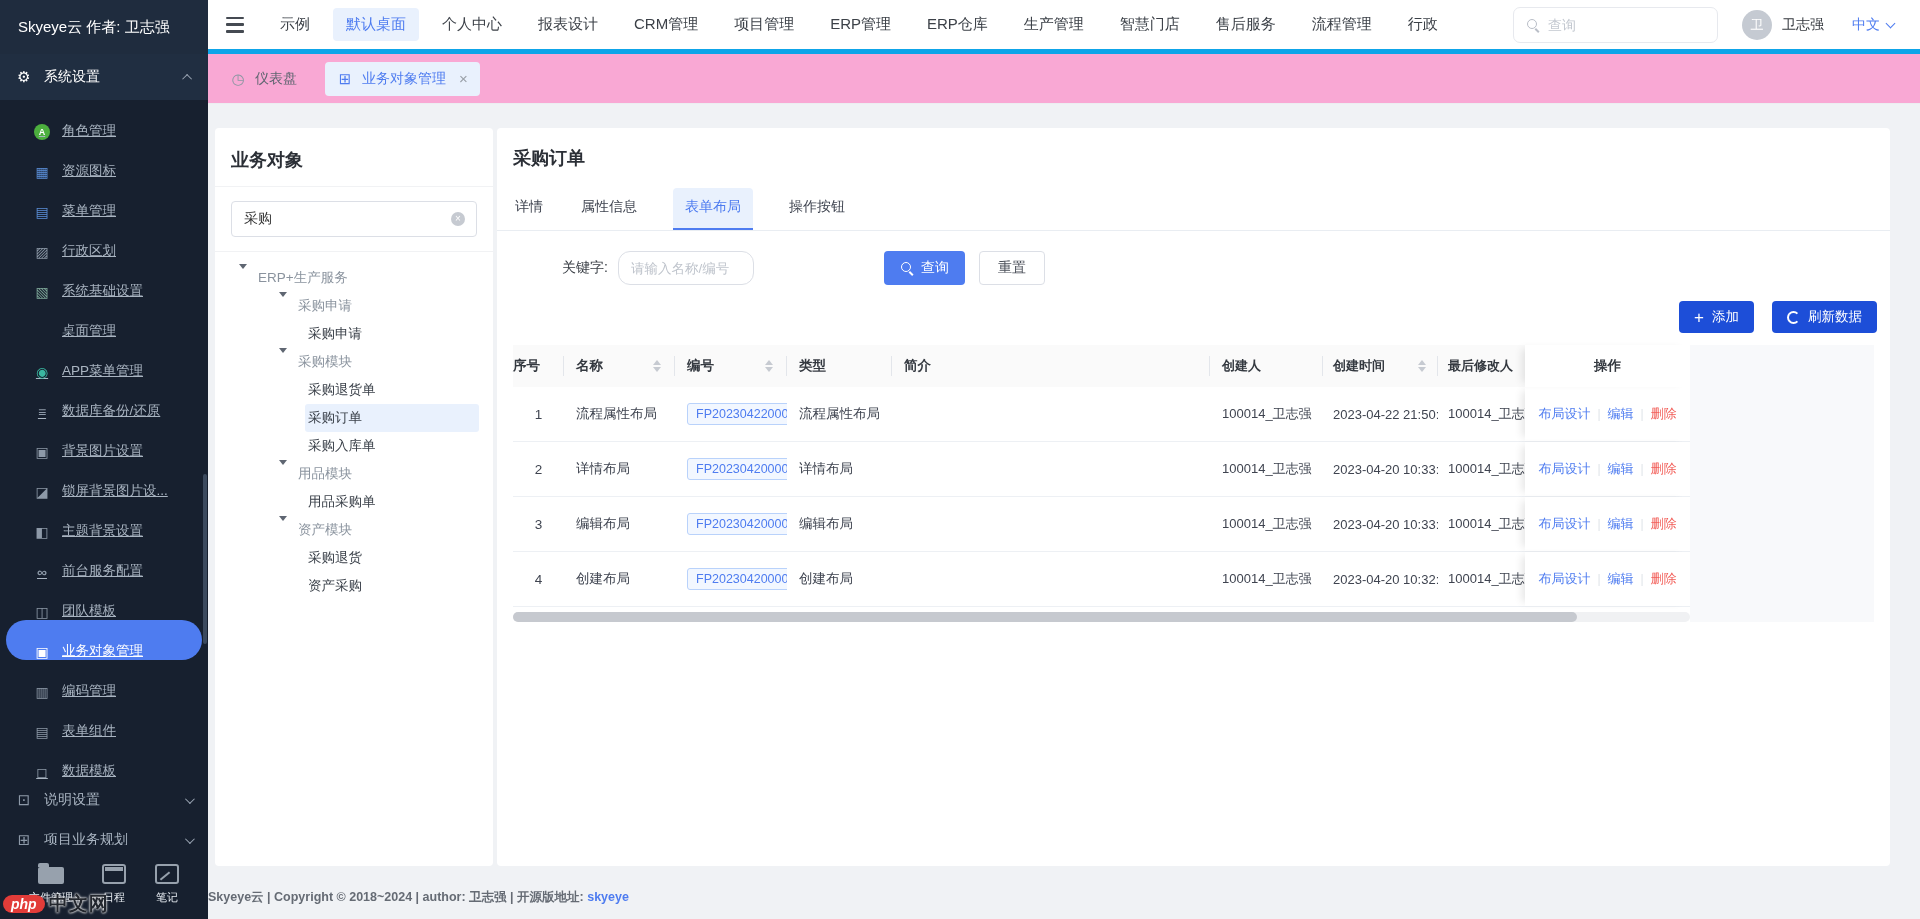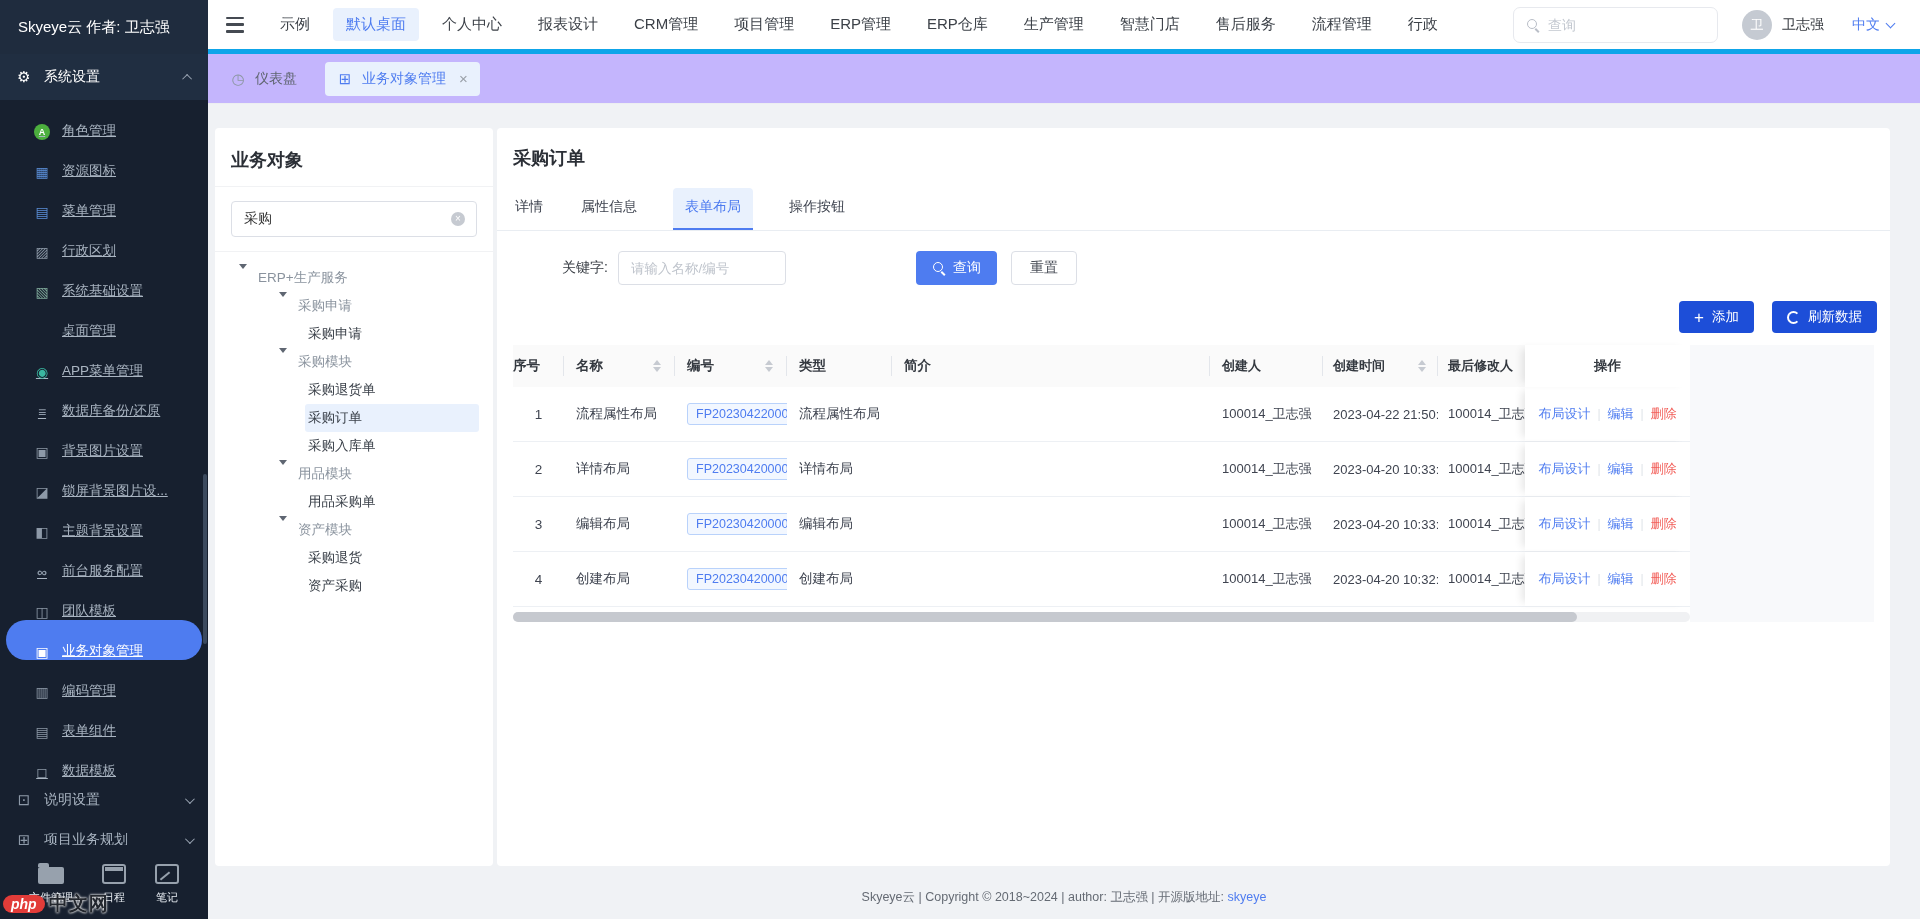--- a/index.html
+++ b/index.html
@@ -82,21 +82,21 @@
   .ic-folder { width:26px; height:17px; background:#97a1ad; border-radius:2px; position:relative; margin-top:7px; }
   .ic-folder::before { content:""; position:absolute; top:-4px; left:0; width:11px; height:4px;
                        background:#97a1ad; border-radius:2px 2px 0 0; }
   .ic-cal { width:24px; height:20px; border:2.5px solid #97a1ad; border-radius:3px; position:relative; margin-top:4px; }
   .ic-cal::before { content:""; position:absolute; top:1px; left:1px; right:1px; height:4px; background:#97a1ad; }
   .ic-note { width:24px; height:20px; border:2.5px solid #97a1ad; border-radius:3px; position:relative; margin-top:4px; }
   .ic-note::before { content:""; position:absolute; left:2px; top:9px; width:12px; height:2px;
                      background:#97a1ad; transform:rotate(-40deg); }
 
   
-  .tabbar { position:absolute; left:208px; top:54px; right:0; height:50px; background:#c4b5fd;
+  .tabbar { position:absolute; left:208px; top:54px; right:0; height:50px; background:#f9a8d4;
             border-bottom:1px solid #eceef1; box-shadow:0 2px 4px rgba(0,0,0,.03);
             display:flex; align-items:center; padding:0 22px; gap:28px; }
   .tab-plain { display:flex; align-items:center; gap:9px; font-size:14px; color:#5f6570; cursor:pointer; }
   .ic-dash::before { content:"◷"; color:#8d97a3; font-size:15px; }
   .tab-active { display:flex; align-items:center; gap:9px; font-size:14px; color:#4e7cf0;
                 background:#e9f1fd; border-radius:4px; padding:8px 12px; cursor:pointer; }
   .ic-grid::before { content:"⊞"; color:#4e7cf0; font-size:15px; }
   .tab-close { margin-left:4px; color:#9aa0a8; font-size:15px; line-height:1; cursor:pointer; }
   .tab-close::before { content:"×"; }
 
@@ -125,21 +125,21 @@
   .d0 { padding-left:24px; } .d1 { padding-left:64px; } .d2 { padding-left:90px; }
 
   
   .mc-title { padding:18px 16px 8px; font-size:18px; font-weight:bold; color:#2b2f36; }
   .mc-tabs { display:flex; gap:34px; padding:0 16px; border-bottom:1px solid #e9edf2; margin-top:10px; }
   .mc-tab { font-size:14px; color:#3f4450; padding:10px 2px 14px; cursor:pointer; }
   .mc-tab.active { color:#4e7cf0; background:#e9f1fd; padding:10px 12px 12px;
                    border-bottom:2px solid #4e7cf0; border-radius:4px 4px 0 0; }
   .mc-filter { display:flex; align-items:center; margin:20px 16px 0; }
   .f-label { margin-left:49px; font-size:14px; color:#383d44; }
-  .f-input { margin-left:10px; width:168px; height:34px; border:1px solid #dcdfe6; border-radius:4px;
+  .f-input { margin-left:10px; width:136px; height:34px; border:1px solid #dcdfe6; border-radius:12px;
              padding:0 12px; font-size:13.5px; color:#333; outline:none; font-family:inherit; }
   .f-input::placeholder { color:#bfc4cc; }
   .btn { height:34px; border-radius:4px; display:flex; align-items:center; justify-content:center;
          font-size:14px; cursor:pointer; border:none; font-family:inherit; }
   .btn-query { margin-left:130px; padding:0 16px; background:#4e7cf0; color:#fff; gap:7px; }
   .btn-reset { margin-left:14px; padding:0 18px; background:#fff; color:#4a4f58; border:1px solid #dcdfe6; }
   .mc-actions { display:flex; justify-content:flex-end; gap:18px; margin:16px 13px 12px 0; }
   .btn-add, .btn-refresh { height:32px; padding:0 15px; background:#1d4ed8; color:#fff; gap:8px; font-size:13.5px; }
   .plus-ic::before { content:"+"; font-size:17px; line-height:1; }
   .refresh-ic { width:13px; height:13px; border:2px solid #fff; border-radius:50%;
@@ -172,22 +172,22 @@
               background:#f2f7ff; border:1px solid #b9d2fb; border-radius:3px; }
   .lnk { color:#4e7cf0; font-size:13px; cursor:pointer; white-space:nowrap; }
   .lnk.danger { color:#f25c56; }
   .sep { color:#e0e4e9; margin:0 7px; font-size:12px; }
   .sep::before { content:"|"; }
   .t-scroll { position:relative; height:10px; background:#f0f1f3; border-radius:5px; margin-top:5px; }
   .t-thumb { position:absolute; left:0; top:0; height:10px; width:1064px; background:#c6c9cf;
              border-radius:5px; cursor:pointer; }
 
   
-  .page-footer { position:absolute; left:0; right:0; bottom:13px; text-align:center;
-                 font-size:12.5px; color:#656b74; }
+  .page-footer { position:absolute; left:0; right:0; bottom:13px; text-align:left;
+                 font-size:12.5px; color:#656b74;font-weight:bold; }
   .page-footer a { color:#4e7cf0; text-decoration:none; cursor:pointer; }
   .watermark { position:absolute; left:3px; bottom:2px; display:flex; align-items:center; gap:4px; z-index:50; }
   .wm-badge { background:#e23c39; color:#fff; font-style:italic; font-weight:bold;
               border-radius:10px; padding:1px 8px; font-size:14px; }
   .wm-text { font-size:19px; font-weight:bold; color:#23272e;
              text-shadow:0 0 2px #fff, 0 0 3px #fff; letter-spacing:1px; }
 </style>
 </head>
 <body>
 

